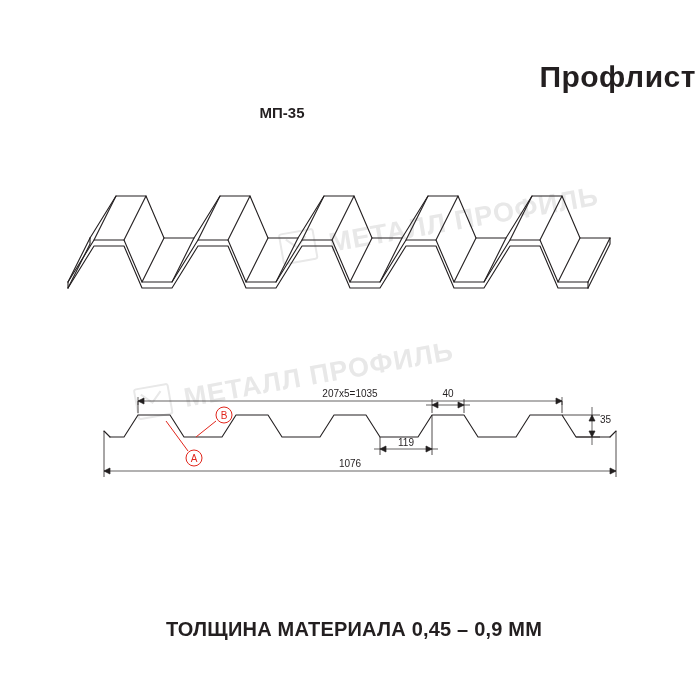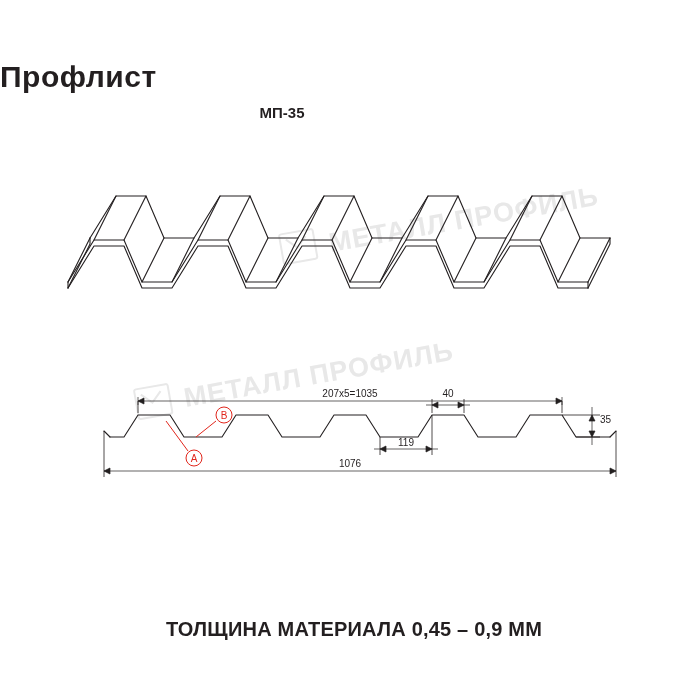--- a/index.html
+++ b/index.html
@@ -18,21 +18,21 @@
   .page {
     position: relative;
     width: 700px;
     height: 700px;
   }
   .title {
     position: absolute;
     top: 60px;
     left: 0;
     width: 696px;
-    text-align: left;
+    text-align: right;
     font-size: 30px;
     font-weight: bold;
     letter-spacing: 0.5px;
   }
   .subtitle {
     position: absolute;
     top: 104px;
     left: 0;
     width: 564px;
     text-align: center;

